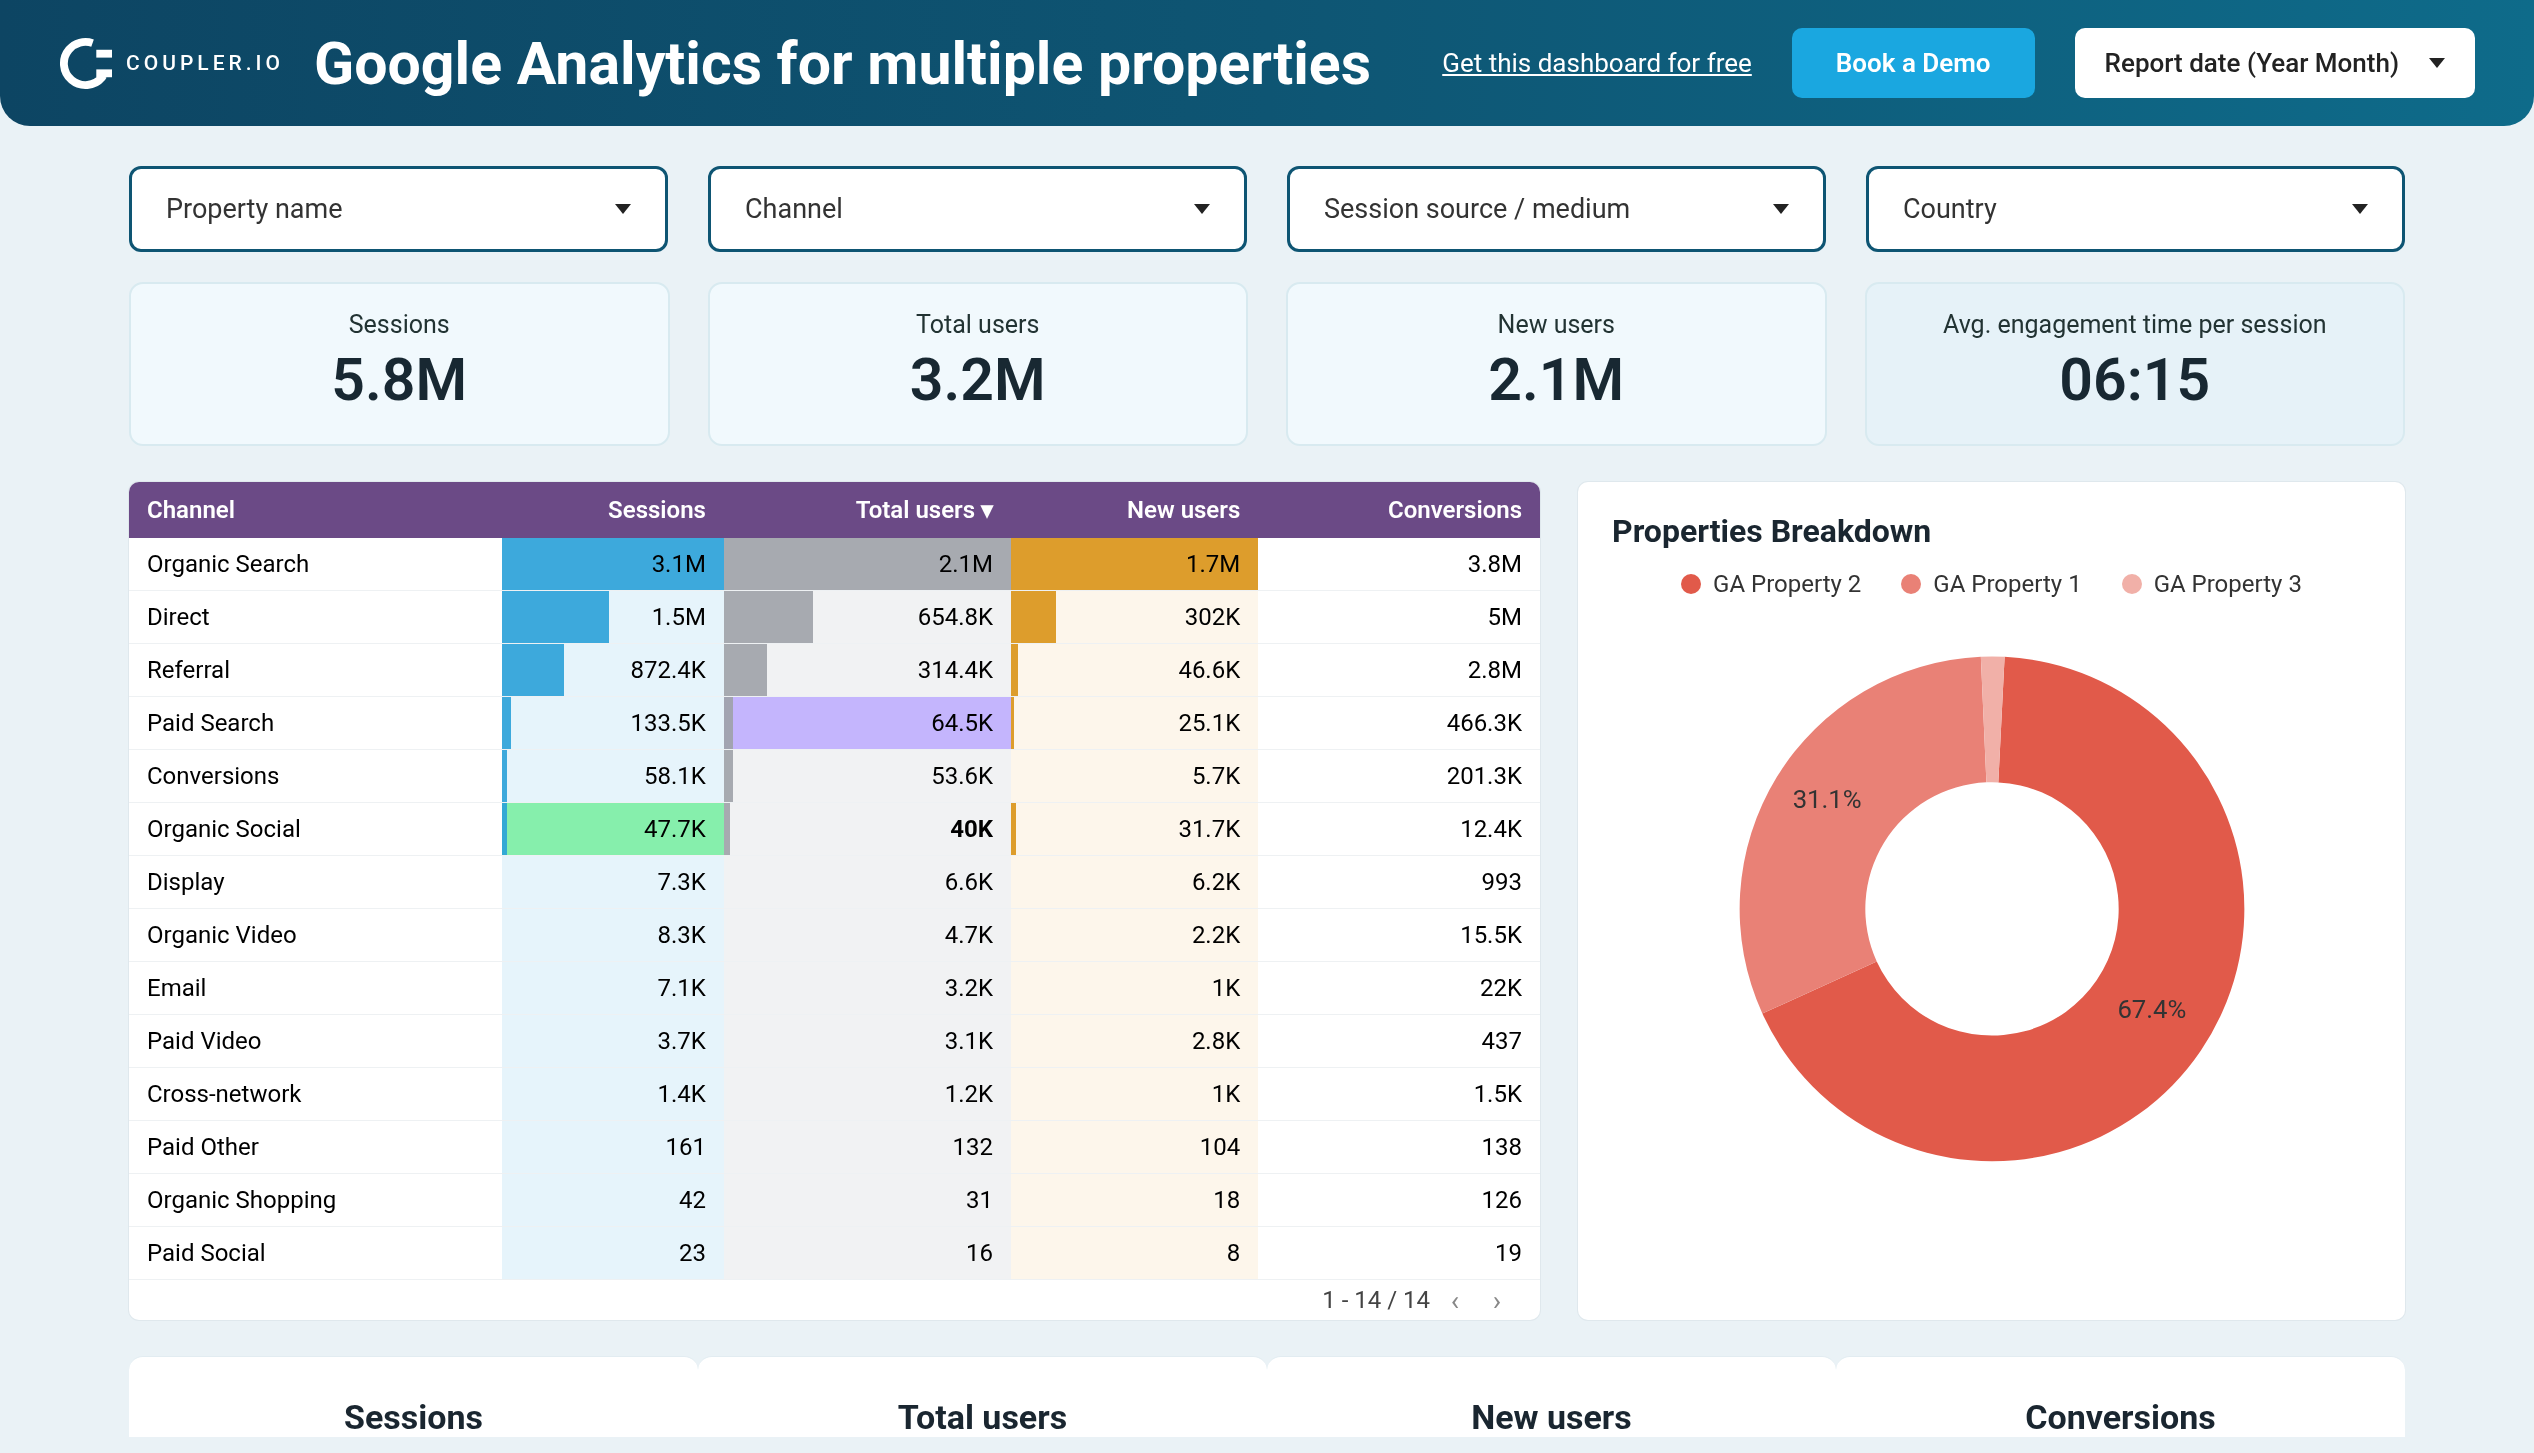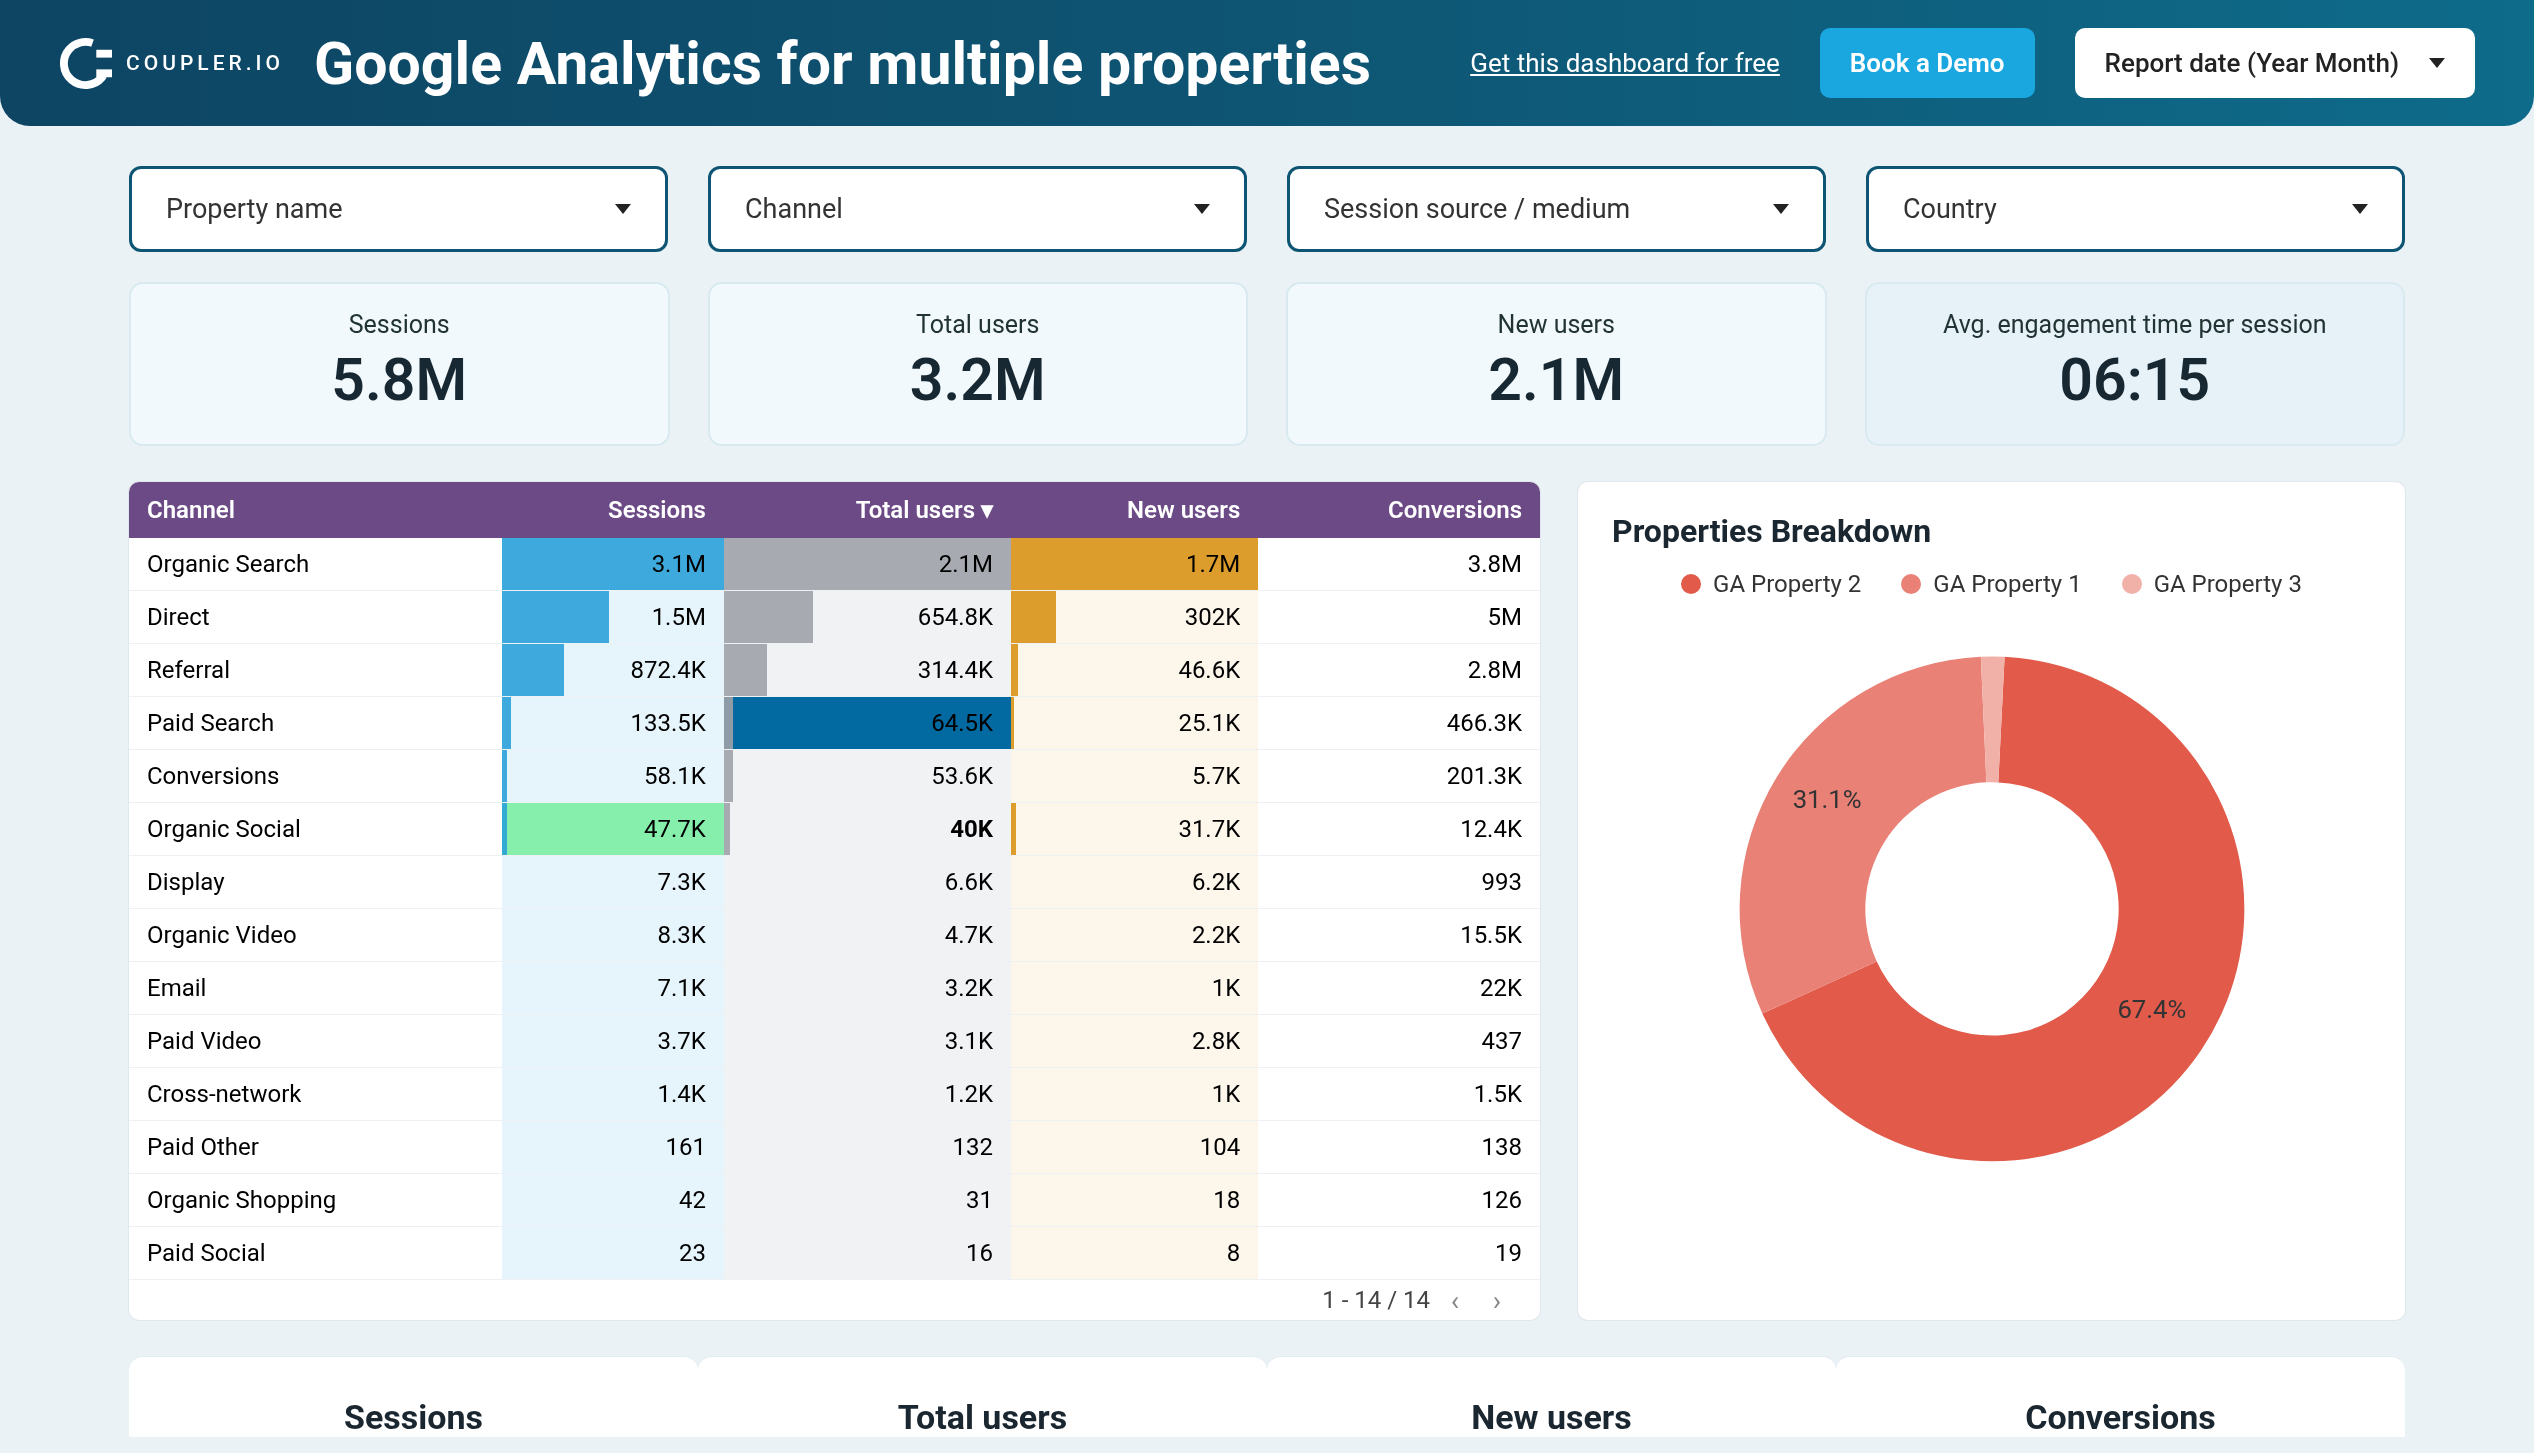--- a/index.html
+++ b/index.html
@@ -13,21 +13,21 @@
     padding: 28px 59px;
     border-bottom-left-radius:30px;
     border-bottom-right-radius:30px;
   }
   .logo { display:flex; align-items:center; gap:14px; margin-right:30px;}
   .logo-mark { width:53px; height:53px; }
   .logo-text { font-size:21px; letter-spacing:4px; font-weight:500;}
   .hdr-title { font-size:59px; font-weight:700; flex-shrink:0; }
   .hdr-spacer { flex:1; }
   .hdr-link { color:#fff; text-decoration:underline; font-size:26px; margin-right:40px; cursor:pointer;}
-  .hdr-demo { background:#1aa7e0; color:#fff; border:none; border-radius:10px; padding:20px 30px; font-size:26px; font-weight:600; cursor:pointer; margin-right:40px;}
+  .hdr-demo { background:#1aa7e0; color:#fff; border:none; border-radius:10px; padding:20px 44px; font-size:26px; font-weight:600; cursor:pointer; margin-right:40px;}
   .hdr-date { background:#fff; color:#222; border-radius:10px; padding:20px 30px; font-size:26px; font-weight:500; display:flex; align-items:center; gap:30px; cursor:pointer; border:none;}
   .caret { width:0;height:0;border-left:8px solid transparent;border-right:8px solid transparent;border-top:10px solid currentColor; display:inline-block;}
   
   .filters { display:flex; gap:40px; padding:40px 129px 30px; }
   .filter { flex:1; background:#fff; border:3px solid #0e5573; border-radius:12px; padding:24px 34px; font-size:27px; color:#333; display:flex; align-items:center; justify-content:space-between; cursor:pointer;}
   
   .kpis { display:flex; gap:38px; padding:0 129px 36px; }
   .kpi { flex:1; background:#f1f9fd; border:2px solid #d8eaf0; border-radius:14px; padding:26px 20px 30px; text-align:center; }
   .kpi.alt { background:#e6f2f8; }
   .kpi-label { font-size:25px; color:#233; margin-bottom:6px;}
@@ -146,21 +146,21 @@
           <tr>
             <td><span class="val">Referral</span></td>
             <td style="background: rgb(230, 244, 251);"><div class="bar" style="width: 28%; background: rgb(42, 161, 216); opacity: 0.9;"></div><span class="val">872.4K</span></td>
             <td style="background: rgb(241, 242, 243);"><div class="bar" style="width: 15%; background: rgb(158, 162, 168); opacity: 0.9;"></div><span class="val">314.4K</span></td>
             <td style="background: rgb(253, 246, 235);"><div class="bar" style="width: 3%; background: rgb(217, 147, 23); opacity: 0.9;"></div><span class="val">46.6K</span></td>
             <td><span class="val">2.8M</span></td>
           </tr>
           <tr>
             <td><span class="val">Paid Search</span></td>
             <td style="background: rgb(230, 244, 251);"><div class="bar" style="width: 4%; background: rgb(42, 161, 216); opacity: 0.9;"></div><span class="val">133.5K</span></td>
-            <td style="background: #0369a1;"><div class="bar" style="width: 3%; background: rgb(158, 162, 168); opacity: 0.9;"></div><span class="val">64.5K</span></td>
+            <td style="background: #c4b5fd;"><div class="bar" style="width: 3%; background: rgb(158, 162, 168); opacity: 0.9;"></div><span class="val">64.5K</span></td>
             <td style="background: rgb(253, 246, 235);"><div class="bar" style="width: 1%; background: rgb(217, 147, 23); opacity: 0.9;"></div><span class="val">25.1K</span></td>
             <td><span class="val">466.3K</span></td>
           </tr>
           <tr>
             <td><span class="val">Conversions</span></td>
             <td style="background: rgb(230, 244, 251);"><div class="bar" style="width: 2%; background: rgb(42, 161, 216); opacity: 0.9;"></div><span class="val">58.1K</span></td>
             <td style="background: rgb(241, 242, 243);"><div class="bar" style="width: 3%; background: rgb(158, 162, 168); opacity: 0.9;"></div><span class="val">53.6K</span></td>
             <td style="background: rgb(253, 246, 235);"><div class="bar" style="width: 0%; background: rgb(217, 147, 23); opacity: 0.9;"></div><span class="val">5.7K</span></td>
             <td><span class="val">201.3K</span></td>
           </tr>

